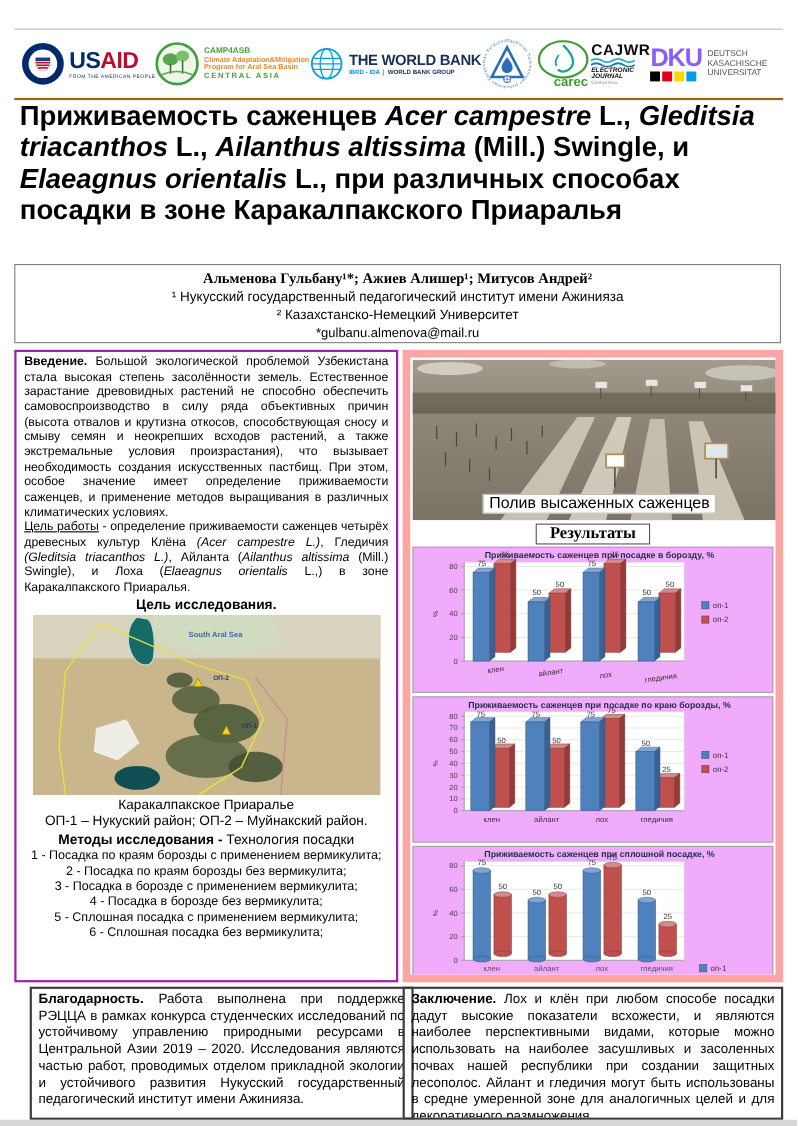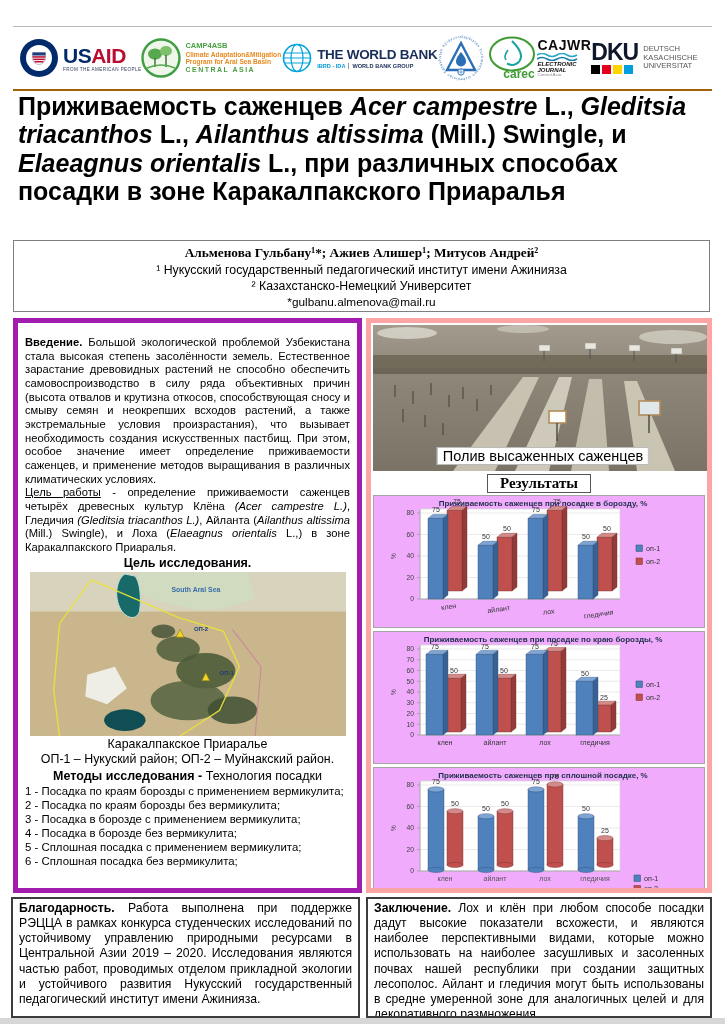--- a/index.html
+++ b/index.html
@@ -20,60 +20,60 @@
   .wb-text .nm{font-size:13.5px;font-weight:bold;color:#1a2e5a;letter-spacing:-.3px;}
   .wb-sub{font-size:5.6px;margin-top:1px;display:flex;gap:3px;align-items:center;}
   .wb-sub .ibrd{color:#009fda;font-weight:bold;}
   .wb-sub .grp{color:#1a2e5a;font-weight:bold;border-left:1px solid #999;padding-left:3px;}
   .cajwr{display:flex;flex-direction:column;align-items:flex-start;line-height:1.05;}
   .cajwr .nm{font-size:14px;font-weight:bold;color:#0c0c0c;letter-spacing:.5px;}
   .cajwr .el{font-size:6px;font-weight:bold;font-style:italic;color:#111;}
   .cajwr .ca{font-size:4.4px;color:#8a8a8a;}
   .dku{display:flex;align-items:center;gap:5px;}
   .dku-left{display:flex;flex-direction:column;align-items:flex-start;}
-  .dku-left .nm{font-size:23px;font-weight:bold;letter-spacing:-1px;line-height:.9;color:#0f172a;}
+  .dku-left .nm{font-size:23px;font-weight:bold;letter-spacing:-1px;line-height:.9;color:#8b5cf6;}
   .dku-sq{display:flex;gap:2px;margin-top:2px;}
   .dku-sq span{width:9px;height:9px;display:inline-block;}
   .dku-right div{font-size:7.6px;color:#555;line-height:1.18;}
   
   .title{position:absolute;top:92px;left:18px;width:689px;
          font-size:25px;font-weight:bold;line-height:1.13;color:#000;}
   .it{font-style:italic}
   
   .authors{position:absolute;top:240px;left:13px;width:697px;height:72px;
            border:1px solid #7f7f7f;text-align:center;padding-top:4px;box-sizing:border-box;}
   .auth-l1{font-size:13.3px;font-weight:bold;font-family:Liberation Serif, serif;}
   .auth-l2,.auth-l3{font-size:12.3px;margin-top:2px;}
   .auth-l4{font-size:11.8px;margin-top:2px;}
   
   .col-left{position:absolute;top:318px;left:13px;width:349px;height:575px;
-            border:5px solid #a21caf;box-sizing:border-box;padding:13px 7px;
+            border:2px solid #a21caf;box-sizing:border-box;padding:3px 7px;
             font-size:11.2px;line-height:1.22;overflow:hidden;}
   .col-right{position:absolute;top:318px;left:366px;width:346px;height:575px;
-             border:5px solid #fca5a5;box-sizing:border-box;padding:2px;overflow:hidden;}
+             border:7px solid #fca5a5;box-sizing:border-box;padding:2px;overflow:hidden;}
   .just{text-align:justify;margin:0;}
   .bd{font-weight:bold}.ul{text-decoration:underline}
   .center-h{font-weight:bold;text-align:center;font-size:12.5px;margin:1px 0;}
   .map-svg{display:block;margin:1px auto;}
   .map-cap{text-align:center;font-size:12.4px;line-height:1.25;}
-  .meth-item{font-size:11.4px;line-height:1.22;}
+  .meth-item{text-align:center;font-size:11.4px;line-height:1.22;}
   
   .photo-wrap{position:relative;width:340px;height:146px;margin:0 auto;}
   .photo-cap{position:absolute;left:50%;transform:translateX(-50%);bottom:6px;
              background:#fff;border:1px solid #bbb;padding:0 5px;font-size:14.5px;white-space:nowrap;}
   .results-row{text-align:center;margin:3px 0 2px 0;}
   .results-box{display:inline-block;border:1px solid #555;padding:0 12px;
                font-family:"Liberation Serif",serif;font-weight:bold;font-size:15px;}
   .chart-box{border:1px solid #a5a5a5;margin:0 0 3px 0;background:#f0abfc;}
   .chart-box svg{display:block;font-family:"Liberation Sans",sans-serif;}
   
   .ack,.concl{position:absolute;top:897px;height:121px;border:2px solid #3c3c3c;
               box-sizing:border-box;padding:2px 6px;font-size:12.2px;line-height:1.24;
               text-align:justify;overflow:hidden;}
-  .ack{left:11px;width:349px;}
+  .ack{left:27px;width:349px;}
   .concl{left:366px;width:346px;}
   .bottom-strip{position:absolute;left:0;right:0;bottom:0;height:6px;background:#d7d7d7;}
   svg text{font-family:"Liberation Sans",sans-serif;}
 </style>
 </head>
 <body>
 
 <div class="page">
 
   <div class="header">

